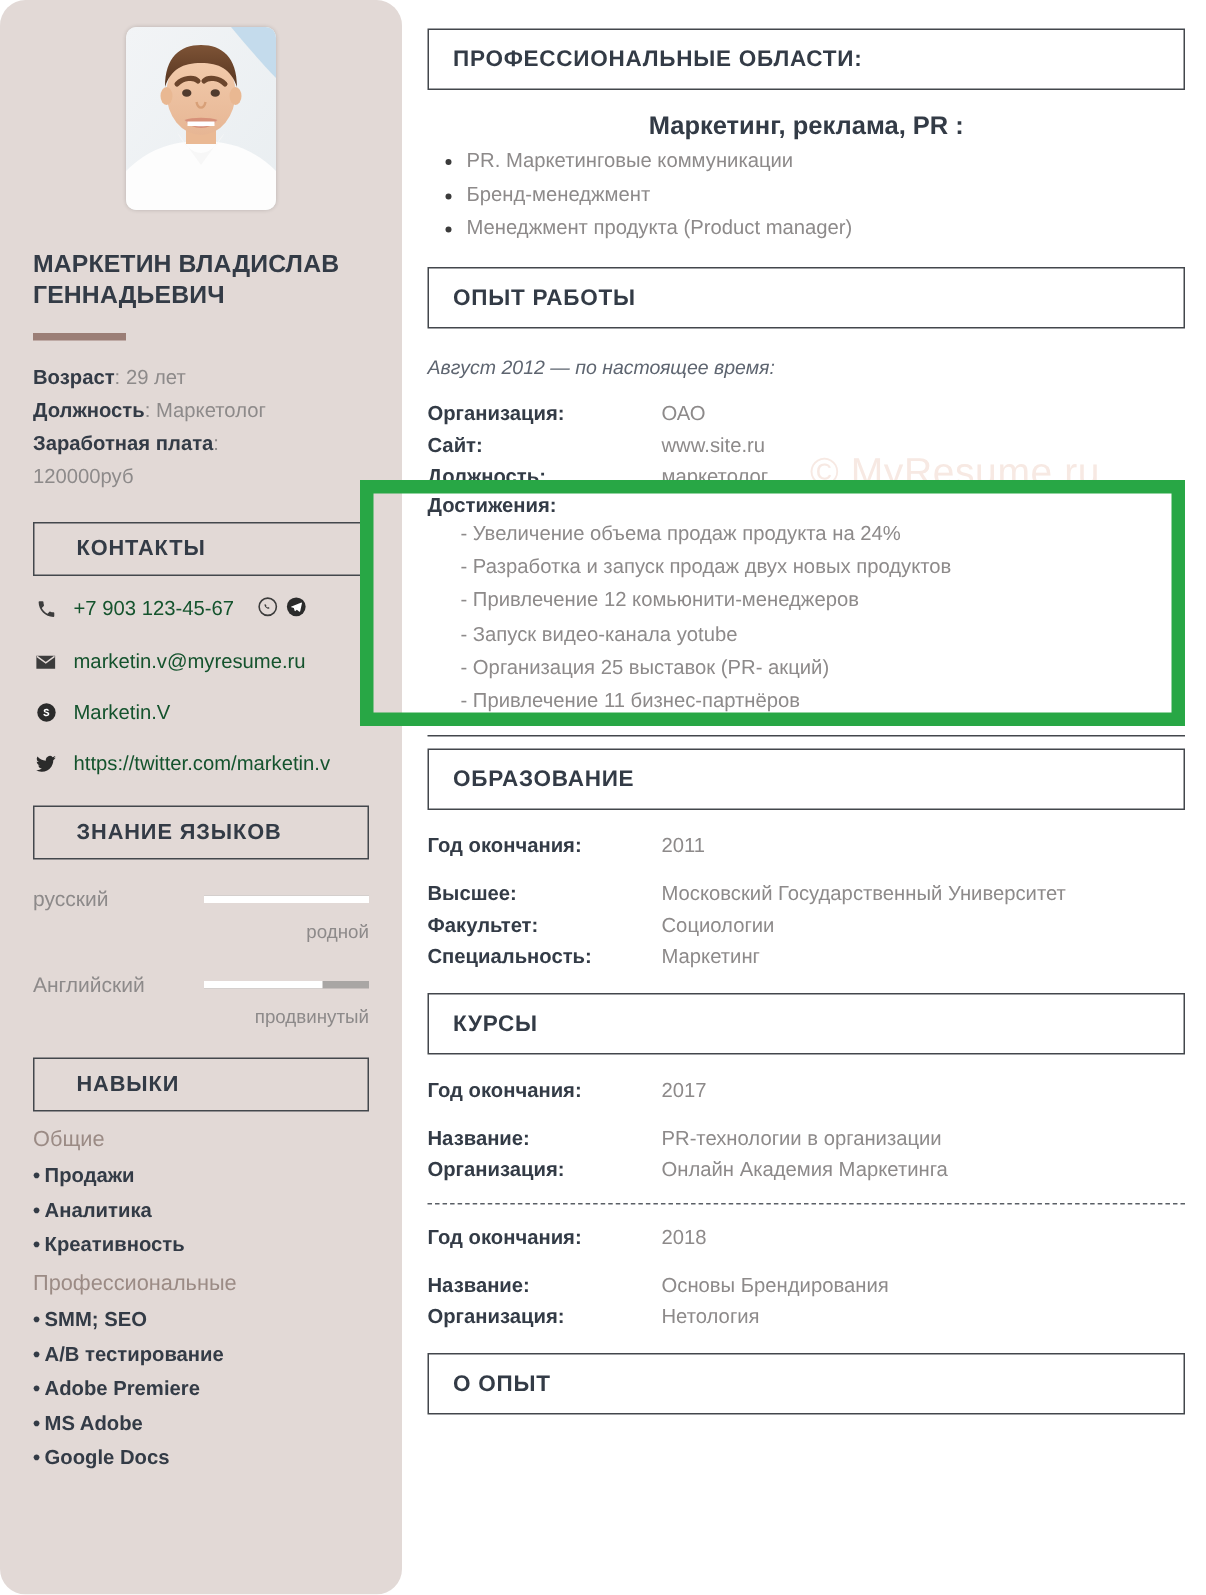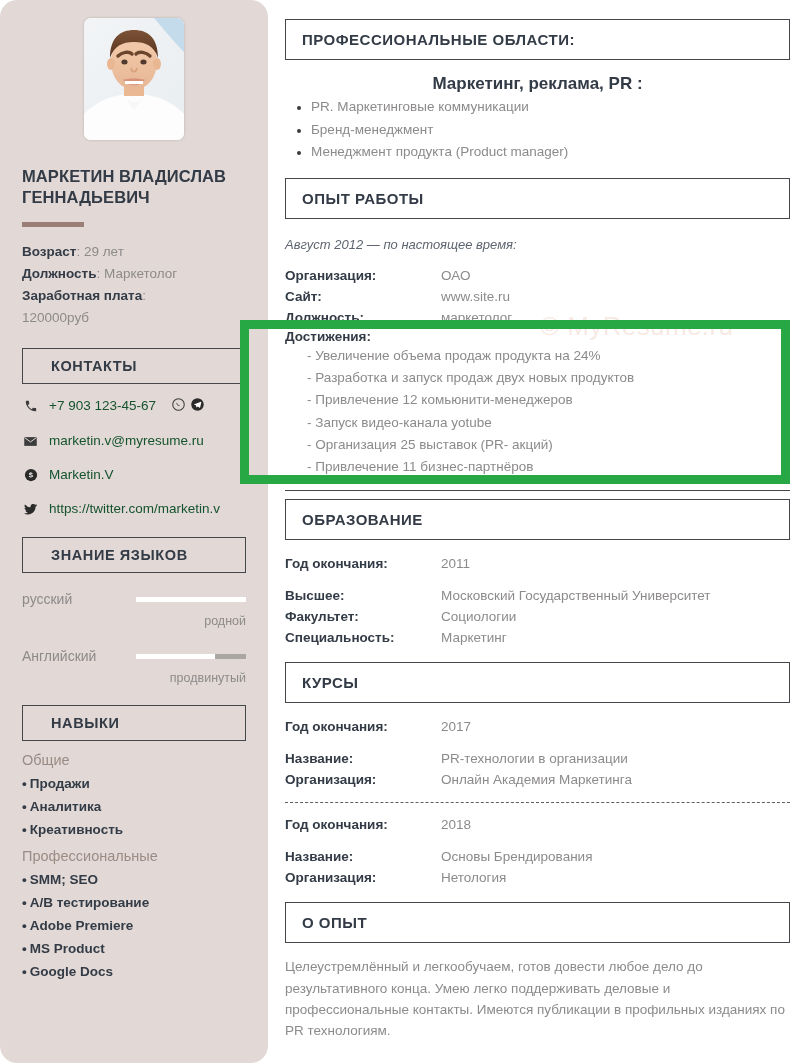--- a/index.html
+++ b/index.html
@@ -230,21 +230,21 @@
     height: 164px;
     border: 9px solid #28a745;
     pointer-events: none;
     z-index: 40;
   }
 
   
   .watermark {
     position: absolute;
     left: 540px;
-    top: 311px;
+    top: 299px;
     font-size: 26px;
     color: #f7e9e3;
     letter-spacing: 0.4px;
     white-space: nowrap;
     z-index: 5;
     font-family: "Liberation Sans", sans-serif;
     text-align: right;
   }
 </style>
 </head>
@@ -391,21 +391,21 @@
       <div class="skill-item"><span class="dot">•</span><span>Продажи</span></div>
       <div class="skill-item"><span class="dot">•</span><span>Аналитика</span></div>
       <div class="skill-item"><span class="dot">•</span><span>Креативность</span></div>
     </div>
 
     <div class="skill-group">
       <div class="skill-group-title">Профессиональные</div>
       <div class="skill-item"><span class="dot">•</span><span>SMM; SEO</span></div>
       <div class="skill-item"><span class="dot">•</span><span>A/B тестирование</span></div>
       <div class="skill-item"><span class="dot">•</span><span>Adobe Premiere</span></div>
-      <div class="skill-item"><span class="dot">•</span><span>MS Product</span></div>
+      <div class="skill-item"><span class="dot">•</span><span>MS Adobe</span></div>
       <div class="skill-item"><span class="dot">•</span><span>Google Docs</span></div>
     </div>
   </aside>
 
   <section class="main">
 
     <div class="mn-head">ПРОФЕССИОНАЛЬНЫЕ ОБЛАСТИ:</div>
     <div class="mn-sub">Маркетинг, реклама, PR :</div>
     <ul class="bullets">
       <li>PR. Маркетинговые коммуникации</li>
@@ -498,19 +498,18 @@
       </div>
       <div class="frow">
         <span class="flabel">Организация:</span>
         <span class="fval">Нетология</span>
       </div>
     </div>
 
     <div class="section-gap"></div>
 
     <div class="mn-head">О ОПЫТ</div>
-    <div class="about-text">Целеустремлённый и легкообучаем, готов довести любое дело до результативного конца. Умею легко поддерживать деловые и профессиональные контакты. Имеются публикации в профильных изданиях по PR технологиям.</div>
   </section>
 
   <div class="watermark" style="color: rgb(247, 233, 227);">© MyResume.ru</div>
   <div class="green-box" style="border-color: rgb(40, 167, 69);"></div>
 
 </div>
 
 </body></html>

